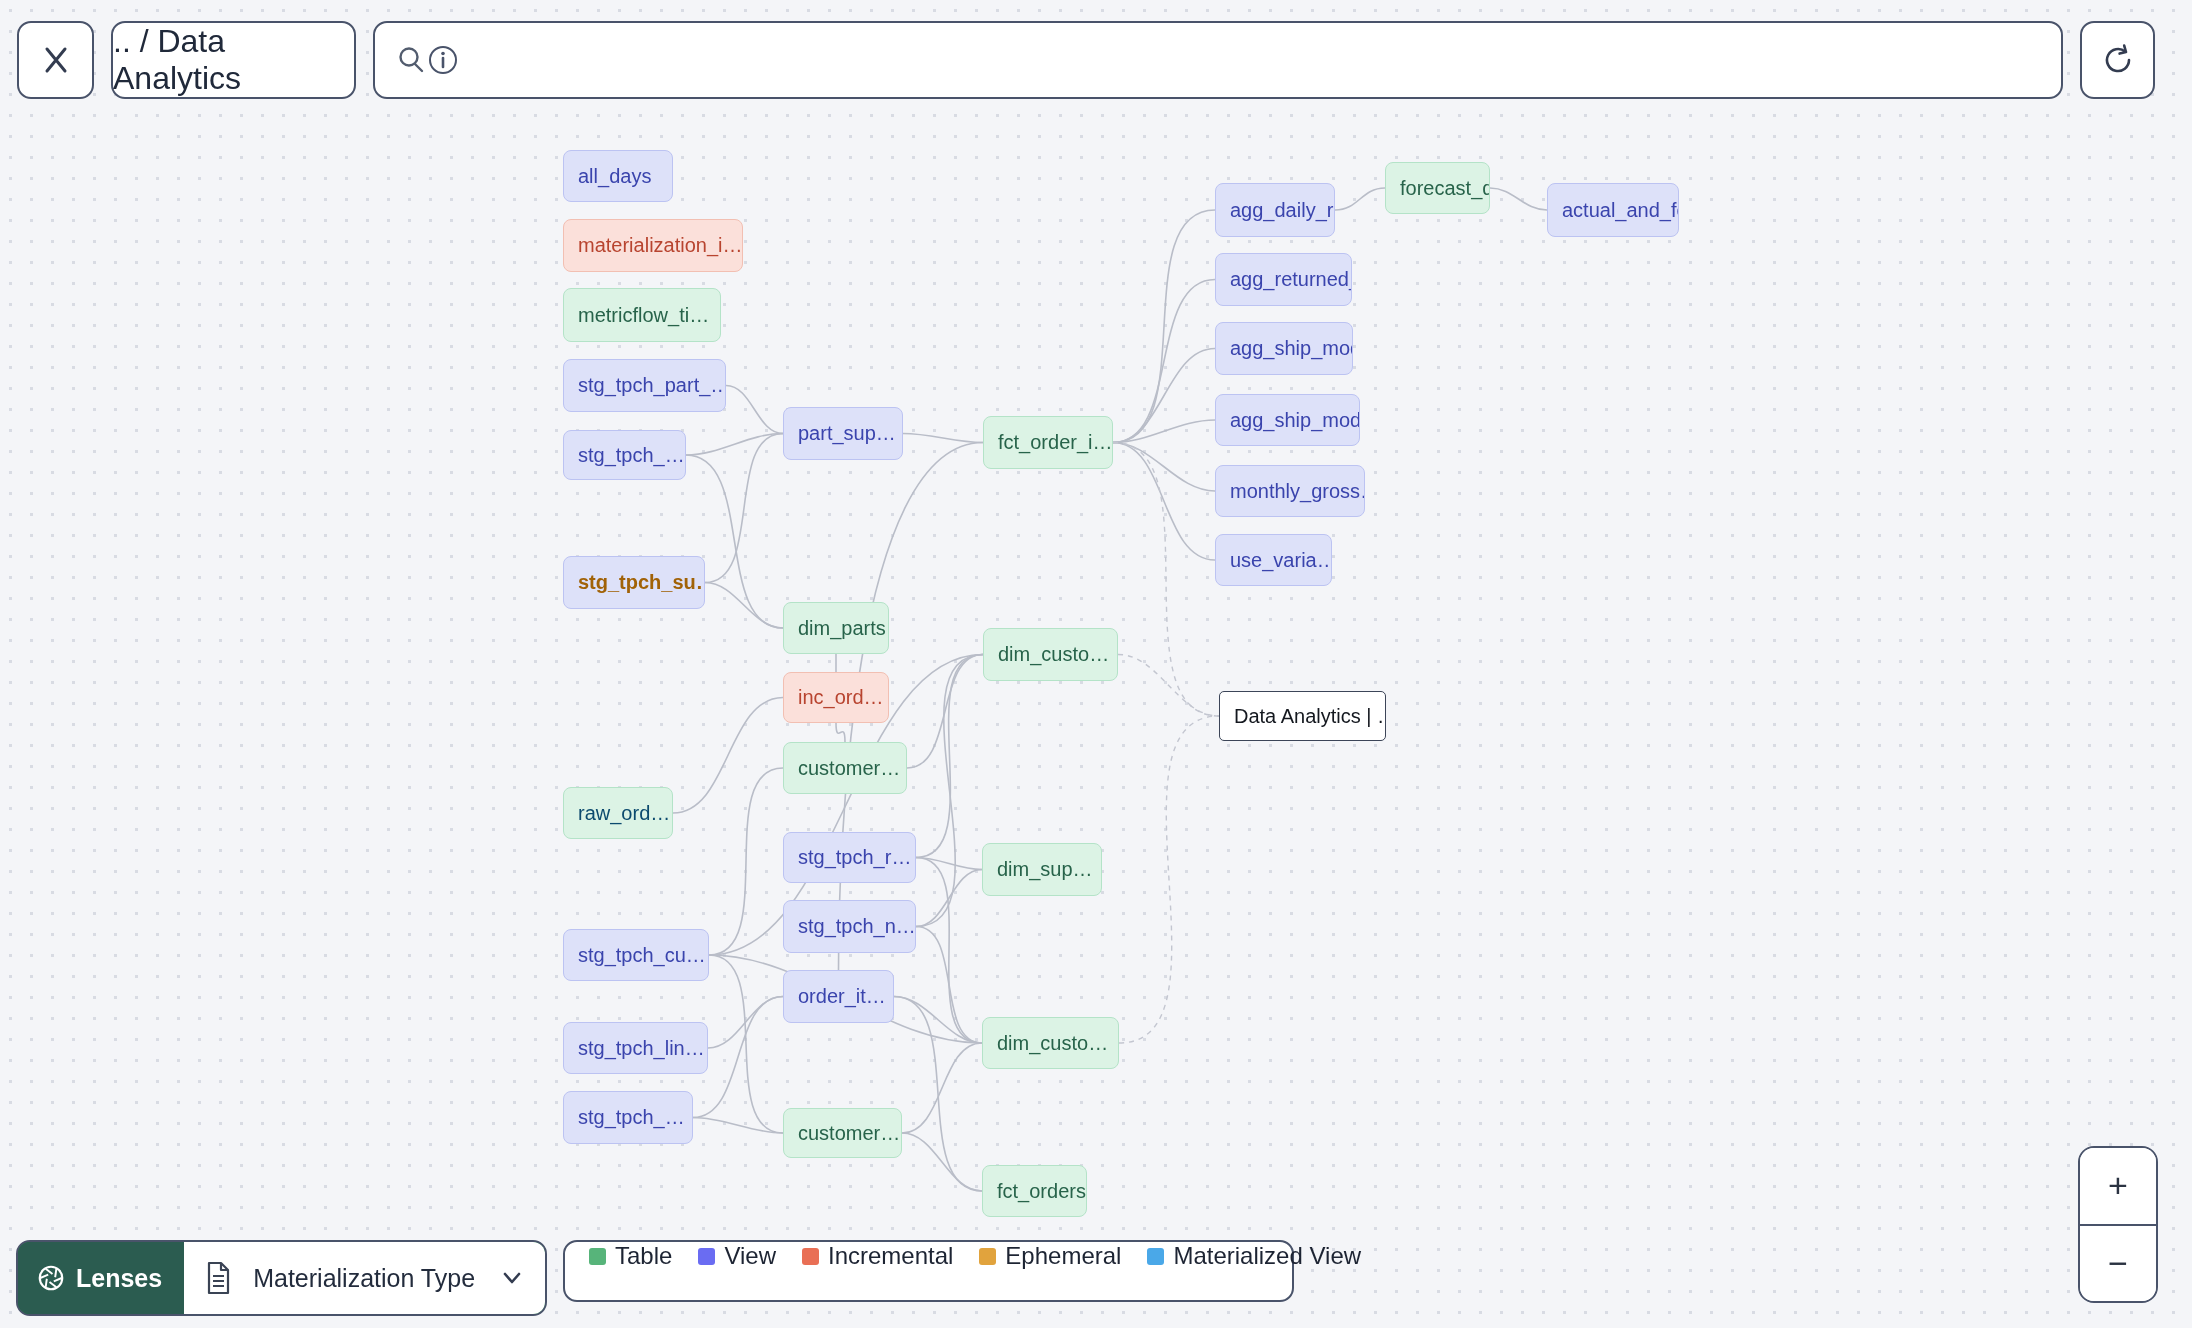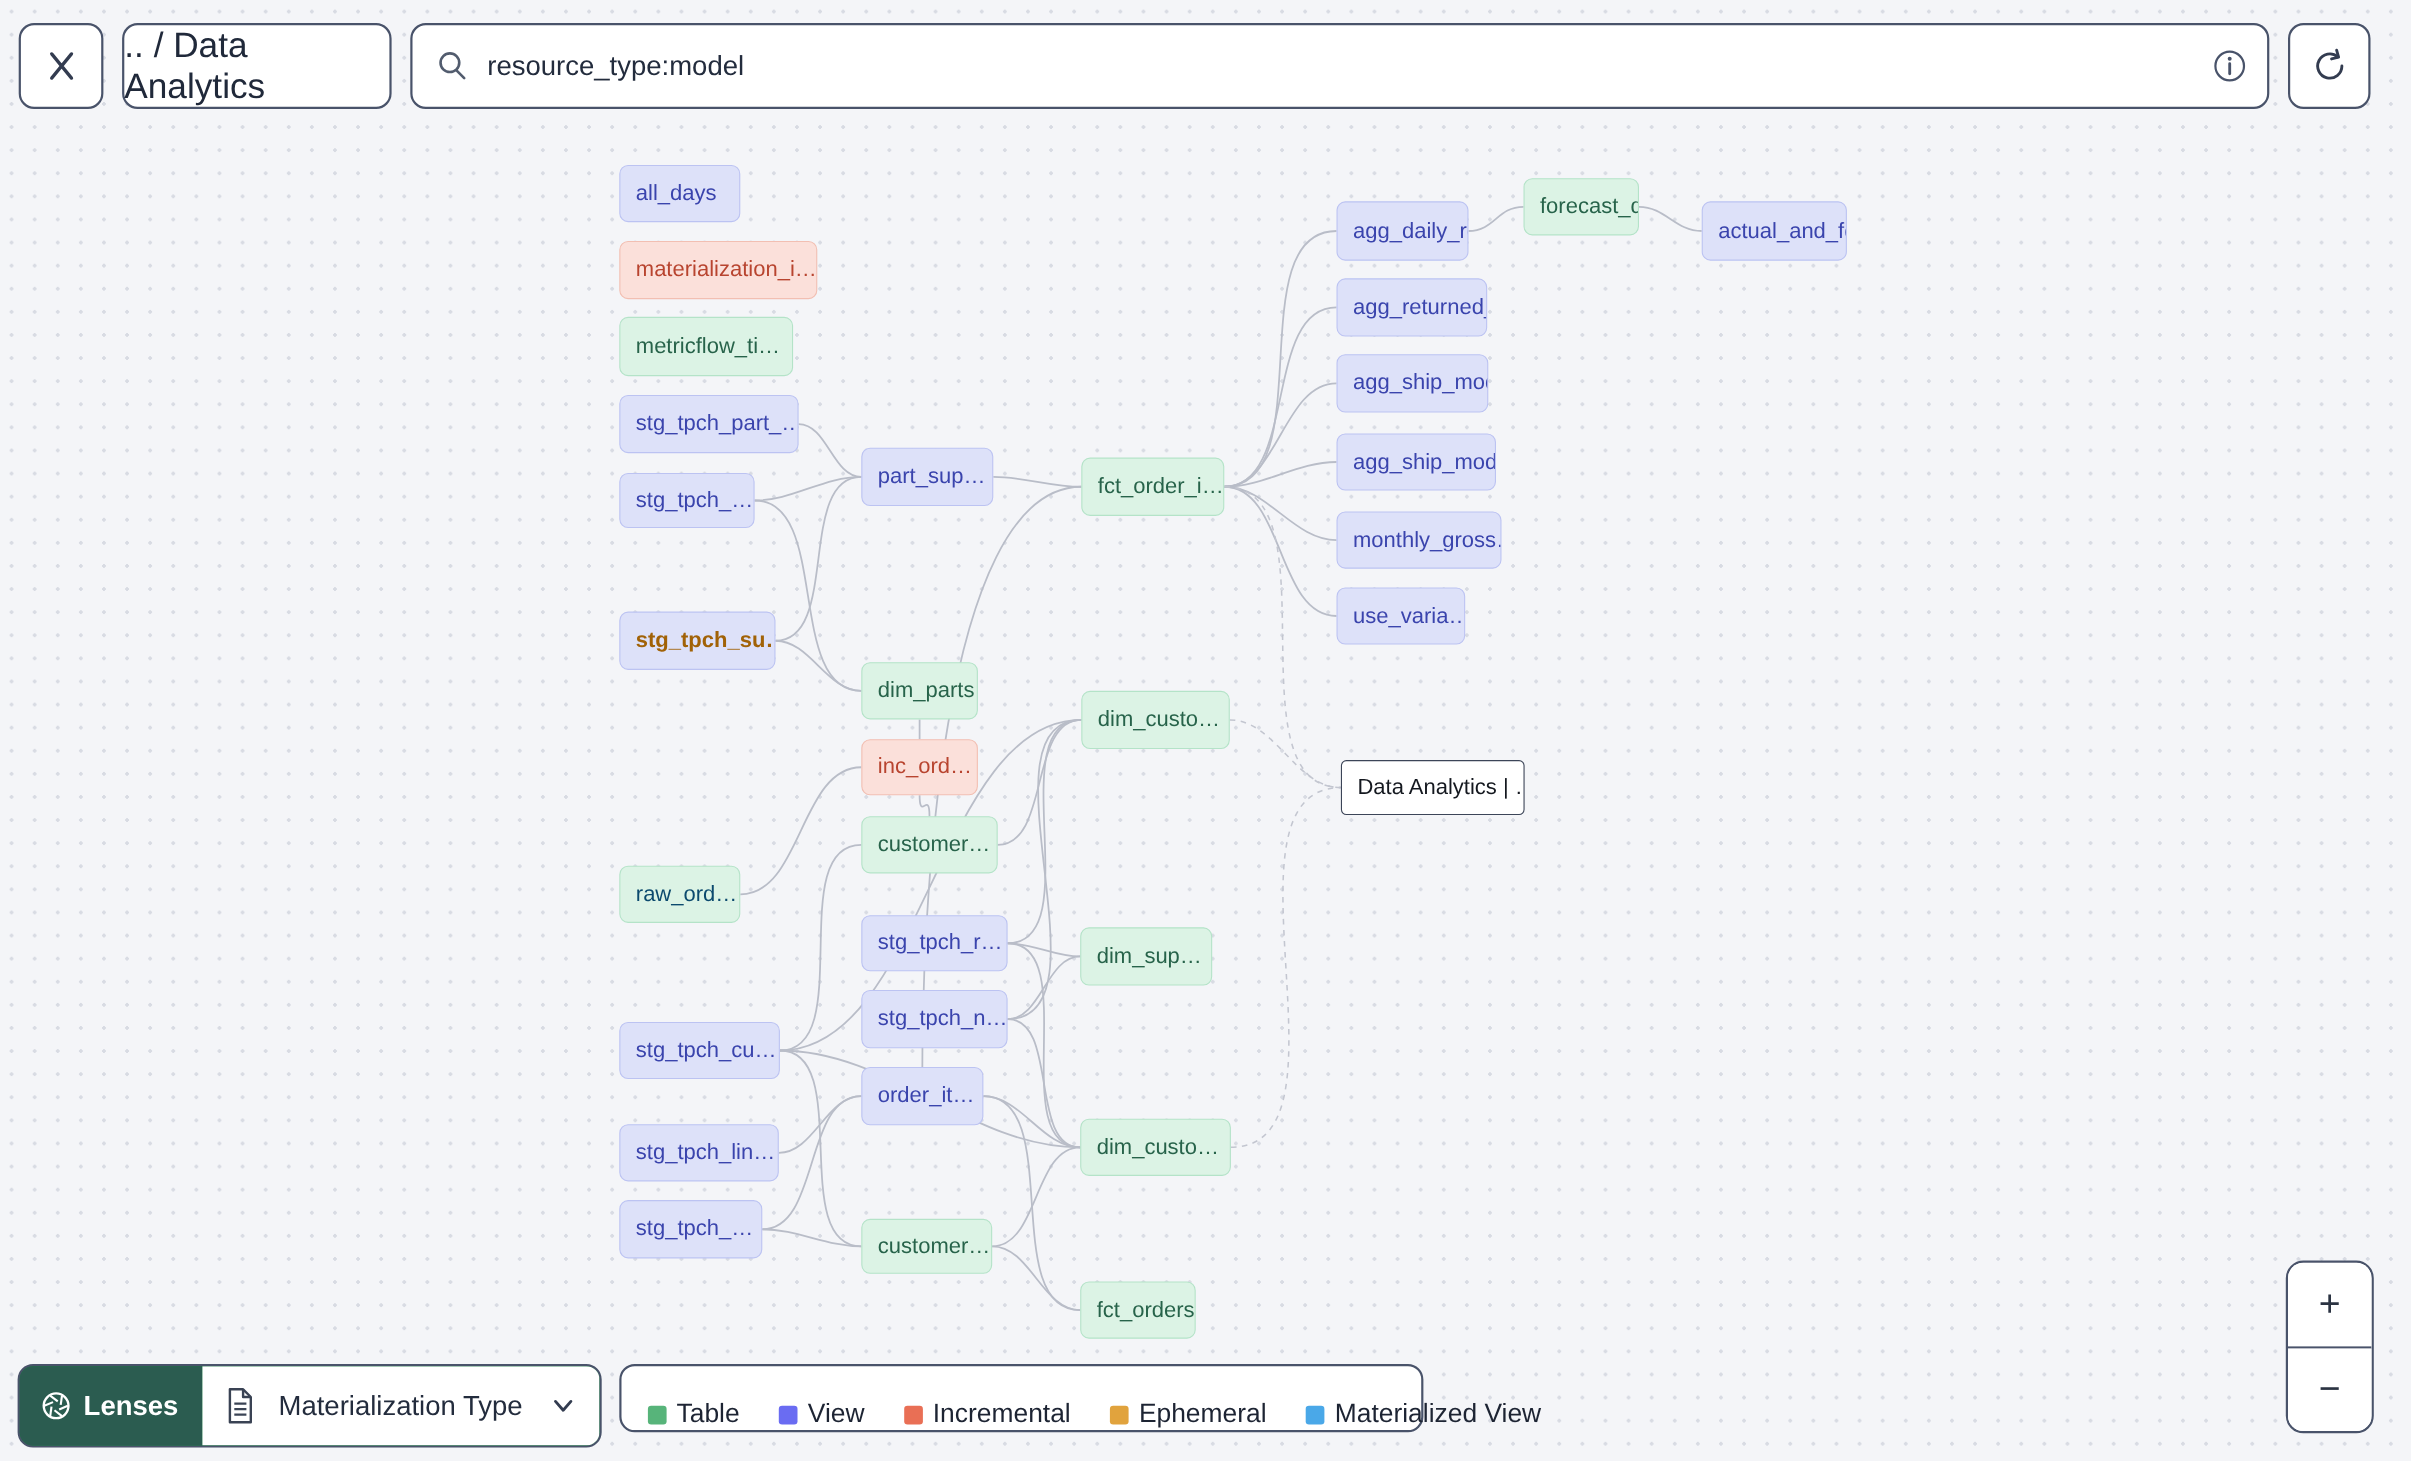--- a/index.html
+++ b/index.html
@@ -53,21 +53,21 @@
     padding:0 22px 0 18px;font-size:25px;font-weight:600;cursor:pointer;
   }
   .lens-select{
     flex:1;display:flex;align-items:center;gap:21px;padding:0 20px;
     font-size:25px;color:#232c3d;cursor:pointer;background:#fff;
   }
   .lens-select .lbl{flex:1;}
   .legend{
     position:absolute;left:563px;top:1240px;width:731px;height:62px;
     background:#fff;border:2px solid #49536a;border-radius:14px;box-sizing:border-box;
-    display:flex;align-items:flex-end;gap:36px;padding:0 24px;
+    display:flex;align-items:flex-start;gap:26px;padding:0 24px;
   }
   .legend-item{display:flex;align-items:center;gap:9px;font-size:24px;color:#1d2433;white-space:nowrap;}
   .swatch{width:17px;height:17px;border-radius:3px;display:inline-block;}
   .zoomctl{
     position:absolute;left:2078px;top:1146px;width:80px;height:157px;
     background:#fff;border:2px solid #49536a;border-radius:16px;box-sizing:border-box;
     display:flex;flex-direction:column;overflow:hidden;
   }
   .zoomctl .zbtn{
     flex:1;display:flex;align-items:center;justify-content:center;
@@ -162,21 +162,20 @@
     </svg>
   </div>
   <div class="tbtn" id="breadcrumb">
     <span>.. / Data Analytics</span>
   </div>
   <div id="searchbox">
     <svg class="icon" width="32" height="32" viewBox="0 0 32 32">
       <circle cx="14" cy="13" r="8.5" stroke="#525c6e" stroke-width="2.4" fill="none"></circle>
       <path d="M20 20 L27 27" stroke="#525c6e" stroke-width="2.4" stroke-linecap="round"></path>
     </svg>
-    <input type="text" value="resource_type:model" style="">
     <svg class="icon" width="32" height="32" viewBox="0 0 32 32">
       <circle cx="16" cy="16" r="13" stroke="#49536a" stroke-width="2" fill="none"></circle>
       <path d="M16 14 L16 23" stroke="#49536a" stroke-width="2.6" stroke-linecap="round"></path>
       <circle cx="16" cy="9.5" r="1.8" fill="#49536a"></circle>
     </svg>
   </div>
   <div class="tbtn" id="btn-refresh">
     <svg class="icon" width="36" height="36" viewBox="0 0 36 36">
       <path d="M29 18 A11 11 0 1 1 25.2 9.7" stroke="#333c50" stroke-width="2.6" fill="none" stroke-linecap="round"></path>
       <path d="M24.2 3.6 L26 10 L19.6 11.6" stroke="#333c50" stroke-width="2.6" fill="none" stroke-linecap="round" stroke-linejoin="round"></path>

